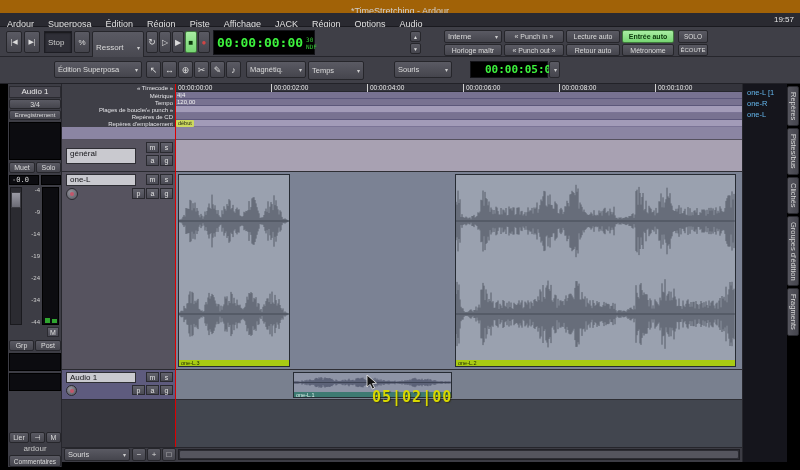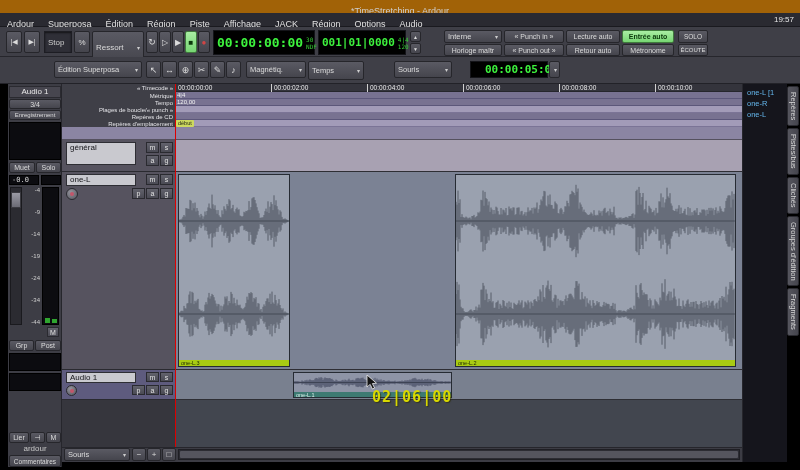--- a/index.html
+++ b/index.html
@@ -71,27 +71,20 @@
       <span style="font-size:8px;color:#d04545">●</span>
     </div>
 
   <div class="abs clock" style="left:213px;top:30px;width:102px;height:25px">
     <span class="ctime" style="font-size:13px;padding-left:3px">00:00:00:00</span>
     <span style="display:inline-block;margin-left:3px">
         <span class="csm" style="display:block">30</span>
         <span class="csm" style="display:block">NDF</span>
       </span>
   </div>
-  <div class="abs clock" style="left:318px;top:30px;width:88px;height:25px">
-    <span class="ctime" style="font-size:11px;padding-left:3px">001|01|0000</span>
-    <span style="display:inline-block;margin-left:3px">
-        <span class="csm" style="display:block">4|4</span>
-        <span class="csm" style="display:block">120,00</span>
-      </span>
-  </div>
   <div class="abs btn" style="left:410px;top:31px;width:11px;height:11px">
       <span style="font-size:5px">▲</span>
     </div>
   <div class="abs btn" style="left:410px;top:43px;width:11px;height:11px">
       <span style="font-size:5px">▼</span>
     </div>
 
   <div class="abs btn combo" style="left:444px;top:30px;width:58px;height:13px;font-size:7.5px">
       <span>Interne</span>
       <span class="caret">▾</span>
@@ -172,21 +165,21 @@
   <span class="tick" style="left:271px">00:00:02:00</span>
   <span class="tick" style="left:367px">00:00:04:00</span>
   <span class="tick" style="left:463px">00:00:06:00</span>
   <span class="tick" style="left:559px">00:00:08:00</span>
   <span class="tick" style="left:655px">00:00:10:00</span>
   <span class="abs" style="left:177px;top:92px;font-size:6px;color:#f2f2f2;line-height:7px">4|4</span>
   <span class="abs" style="left:177px;top:99px;font-size:6px;color:#f2f2f2;line-height:7px">120,00</span>
   <span class="abs" style="left:176px;top:120px;font-size:5.5px;line-height:7px;background:#ccd95e;color:#1c1c10;padding:0 2px;border-radius:1px">début</span>
 
   <div class="abs" style="left:62px;top:140px;width:113px;height:32px;background:#56535f;border-bottom:1px solid #2a2a30"></div>
-  <div class="namebox" style="left:66px;top:142px;width:70px;height:23px">général</div>
+  <div class="namebox" style="left:66px;top:148px;width:70px;height:16px">général</div>
   <div class="abs tb" style="left:146px;top:142px;width:13px;height:11px">m</div>
   <div class="abs tb" style="left:160px;top:142px;width:13px;height:11px">s</div>
   <div class="abs tb" style="left:146px;top:155px;width:13px;height:11px">a</div>
   <div class="abs tb" style="left:160px;top:155px;width:13px;height:11px">g</div>
 
   <div class="abs" style="left:62px;top:172px;width:113px;height:198px;background:#56535f;border-bottom:1px solid #2a2a30"></div>
   <div class="namebox" style="left:66px;top:174px;width:70px;height:12px">one-L</div>
   <div class="recbtn" style="left:66px;top:188px;width:12px;height:12px">
       <span class="recdot"></span>
     </div>
@@ -244,21 +237,21 @@
   <div class="region" style="left:293px;top:372px;width:159px;height:26px;background:#8e94a6">
     <div class="lane" style="top:0;height:19px">
         <svg id="wC" class="wave" preserveAspectRatio="none" viewBox="0 0 157 19">
           <path d="M0 8.6L0 10.4M1 8.1L1 10.9M2 8.4L2 10.6M3 8.1L3 10.9M4 8.3L4 10.7M5 8.4L5 10.6M6 8.8L6 10.2M7 8.6L7 10.4M8 7.4L8 11.6M9 8.1L9 10.9M10 8.5L10 10.5M11 7.3L11 11.7M12 7.6L12 11.4M13 6.8L13 12.2M14 8.2L14 10.8M15 6.9L15 12.1M16 6.4L16 12.6M17 7.0L17 12.0M18 7.5L18 11.5M19 7.1L19 11.9M20 7.3L20 11.7M21 5.7L21 13.3M22 4.9L22 14.1M23 5.0L23 14.0M24 6.1L24 12.9M25 4.4L25 14.6M26 5.3L26 13.7M27 4.1L27 14.9M28 4.8L28 14.2M29 7.0L29 12.0M30 5.4L30 13.6M31 4.4L31 14.6M32 5.1L32 13.9M33 5.0L33 14.0M34 5.3L34 13.7M35 5.2L35 13.8M36 5.0L36 14.0M37 6.0L37 13.0M38 5.8L38 13.2M39 6.9L39 12.1M40 7.8L40 11.2M41 8.0L41 11.0M42 6.6L42 12.4M43 7.3L43 11.7M44 8.1L44 10.9M45 7.9L45 11.1M46 8.1L46 10.9M47 7.8L47 11.2M48 7.4L48 11.6M49 6.8L49 12.2M50 7.9L50 11.1M51 6.6L51 12.4M52 7.0L52 12.0M53 8.0L53 11.0M54 6.8L54 12.2M55 5.7L55 13.3M56 7.2L56 11.8M57 7.5L57 11.5M58 7.0L58 12.0M59 6.8L59 12.2M60 7.6L60 11.4M61 7.4L61 11.6M62 5.5L62 13.5M63 5.3L63 13.7M64 4.9L64 14.1M65 5.3L65 13.7M66 5.8L66 13.2M67 4.9L67 14.1M68 4.9L68 14.1M69 4.6L69 14.4M70 6.1L70 12.9M71 6.5L71 12.5M72 7.1L72 11.9M73 7.1L73 11.9M74 4.9L74 14.1M75 4.8L75 14.2M76 6.2L76 12.8M77 5.8L77 13.2M78 6.7L78 12.3M79 5.7L79 13.3M80 7.5L80 11.5M81 4.8L81 14.2M82 7.3L82 11.7M83 5.6L83 13.4M84 7.1L84 11.9M85 6.6L85 12.4M86 7.8L86 11.2M87 6.4L87 12.6M88 8.0L88 11.0M89 7.4L89 11.6M90 7.1L90 11.9M91 7.9L91 11.1M92 8.3L92 10.7M93 7.9L93 11.1M94 7.8L94 11.2M95 7.5L95 11.5M96 8.0L96 11.0M97 8.6L97 10.4M98 8.1L98 10.9M99 8.5L99 10.5M100 8.1L100 10.9M101 7.7L101 11.3M102 8.7L102 10.3M103 8.5L103 10.5M104 8.4L104 10.6M105 8.3L105 10.7M106 8.0L106 11.0M107 8.3L107 10.7M108 7.5L108 11.5M109 8.3L109 10.7M110 8.1L110 10.9M111 7.2L111 11.8M112 7.9L112 11.1M113 7.2L113 11.8M114 7.4L114 11.6M115 7.4L115 11.6M116 6.5L116 12.5M117 7.4L117 11.6M118 5.9L118 13.1M119 5.3L119 13.7M120 5.4L120 13.6M121 4.8L121 14.2M122 5.6L122 13.4M123 6.6L123 12.4M124 6.7L124 12.3M125 6.2L125 12.8M126 6.6L126 12.4M127 6.9L127 12.1M128 5.7L128 13.3M129 7.1L129 11.9M130 7.1L130 11.9M131 6.0L131 13.0M132 6.8L132 12.2M133 6.2L133 12.8M134 5.8L134 13.2M135 7.4L135 11.6M136 6.1L136 12.9M137 6.7L137 12.3M138 7.8L138 11.2M139 7.7L139 11.3M140 7.3L140 11.7M141 7.2L141 11.8M142 7.7L142 11.3M143 8.5L143 10.5M144 8.2L144 10.8M145 8.8L145 10.2M146 8.2L146 10.8M147 8.4L147 10.6M148 8.0L148 11.0M149 8.6L149 10.4M150 8.8L150 10.2M151 8.3L151 10.7M152 8.2L152 10.8M153 8.8L153 10.2M154 8.2L154 10.8M155 8.6L155 10.4M156 8.3L156 10.7" stroke="#4d5268" stroke-width="1"></path>
           <path d="M0 9.5L157 9.5" stroke="rgba(25,30,40,.45)" stroke-width="1"></path>
         </svg>
       </div>
     <div class="gstrip" style="height:5px;background:#3d7a72;color:#d9efe8">one-L.1</div>
   </div>
 
-  <div class="abs" style="left:372px;top:388px;font-family:'DejaVu Sans Mono',monospace;font-weight:bold;font-size:15px;color:#d8d800;letter-spacing:1px;text-shadow:1px 1px 1px rgba(40,40,0,.6);z-index:55">02|06|00</div>
+  <div class="abs" style="left:372px;top:388px;font-family:'DejaVu Sans Mono',monospace;font-weight:bold;font-size:15px;color:#d8d800;letter-spacing:1px;text-shadow:1px 1px 1px rgba(40,40,0,.6);z-index:55">05|02|00</div>
 
   <div class="abs" style="left:175px;top:84px;width:1px;height:363px;background:#dd0000;z-index:50"></div>
 
   <svg class="abs" style="left:366px;top:374px;z-index:60" width="12" height="16" viewBox="0 0 12 16">
     <path d="M1,1 L1,13 L4.2,10.4 L6.4,15 L8.6,14 L6.4,9.6 L10.5,9.2 Z" fill="#141414" stroke="#f0f0f0" stroke-width="0.8"></path>
   </svg>
 
   <div class="abs" style="left:9px;top:86px;width:52px;height:12px;background:#47464f;border:1px solid #2a2a30;text-align:center;font-size:8px;line-height:10px;color:#eaeaea;overflow:hidden">Audio 1</div>
   <div class="abs btn" style="left:9px;top:99px;width:52px;height:10px;font-size:7px">3/4</div>
   <div class="abs btn" style="left:9px;top:110px;width:52px;height:10px;font-size:6px">Enregistrement</div>

